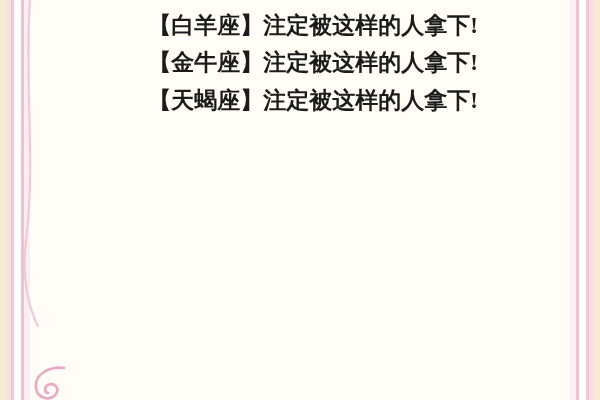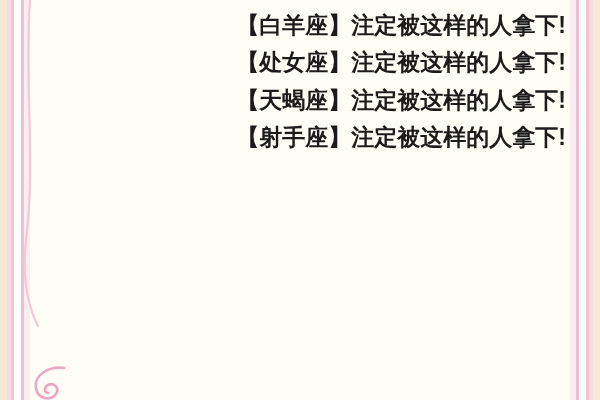--- a/index.html
+++ b/index.html
@@ -94,23 +94,23 @@
     justify-content: flex-start;
     padding-top: 7px;
   }
 
   .line {
     height: 37.4px;
     line-height: 37.4px;
     white-space: nowrap;
     font-size: 23px;
     color: #1b1b1b;
-    font-family: Liberation Sans, sans-serif;
+    font-family: Liberation Serif, serif;
     letter-spacing: 0px;
-    text-align: right;
+    text-align: center;
   }
   .line .sign {
     font-weight: 700;
   }
   .line .tail {
     font-weight: 700;
   }
 </style>
 </head>
 <body>
@@ -143,23 +143,20 @@
 
   <svg class="swirl" viewBox="0 0 46 46">
     <path d="M40 8 C 26 6, 10 14, 12 28 C 13 38, 26 42, 32 34 C 36 28, 30 22, 24 25 C 20 27, 20 32, 24 33" fill="none" stroke="#eba8c4" stroke-width="2.6" stroke-linecap="round"></path>
   </svg>
 
   <div class="content">
     <div class="line">
       <span class="sign">【白羊座】</span><span class="tail">注定被这样的人拿下!</span>
     </div>
     <div class="line">
-      <span class="sign">【处女座】</span><span class="tail">注定被这样的人拿下!</span>
+      <span class="sign">【金牛座】</span><span class="tail">注定被这样的人拿下!</span>
     </div>
     <div class="line">
       <span class="sign">【天蝎座】</span><span class="tail">注定被这样的人拿下!</span>
-    </div>
-    <div class="line">
-      <span class="sign">【射手座】</span><span class="tail">注定被这样的人拿下!</span>
     </div>
   </div>
 
 </div>
 
 </body></html>

